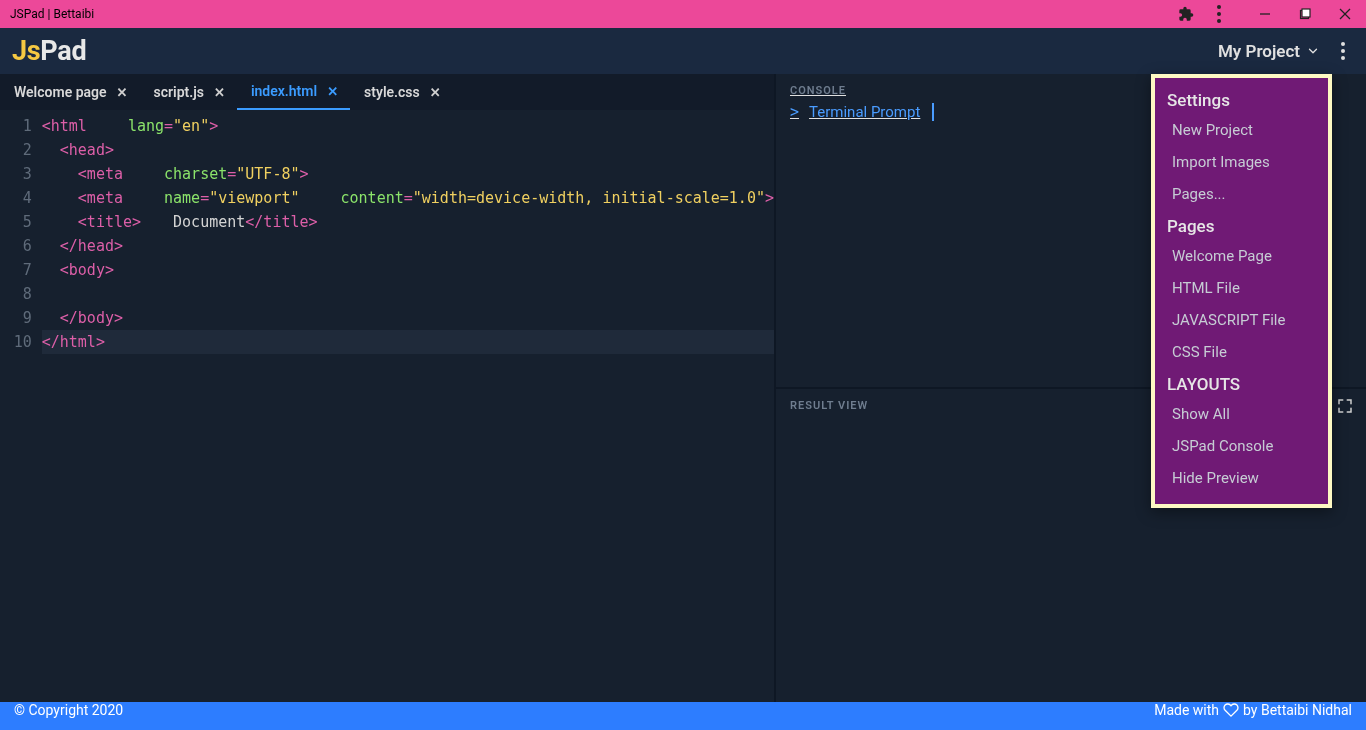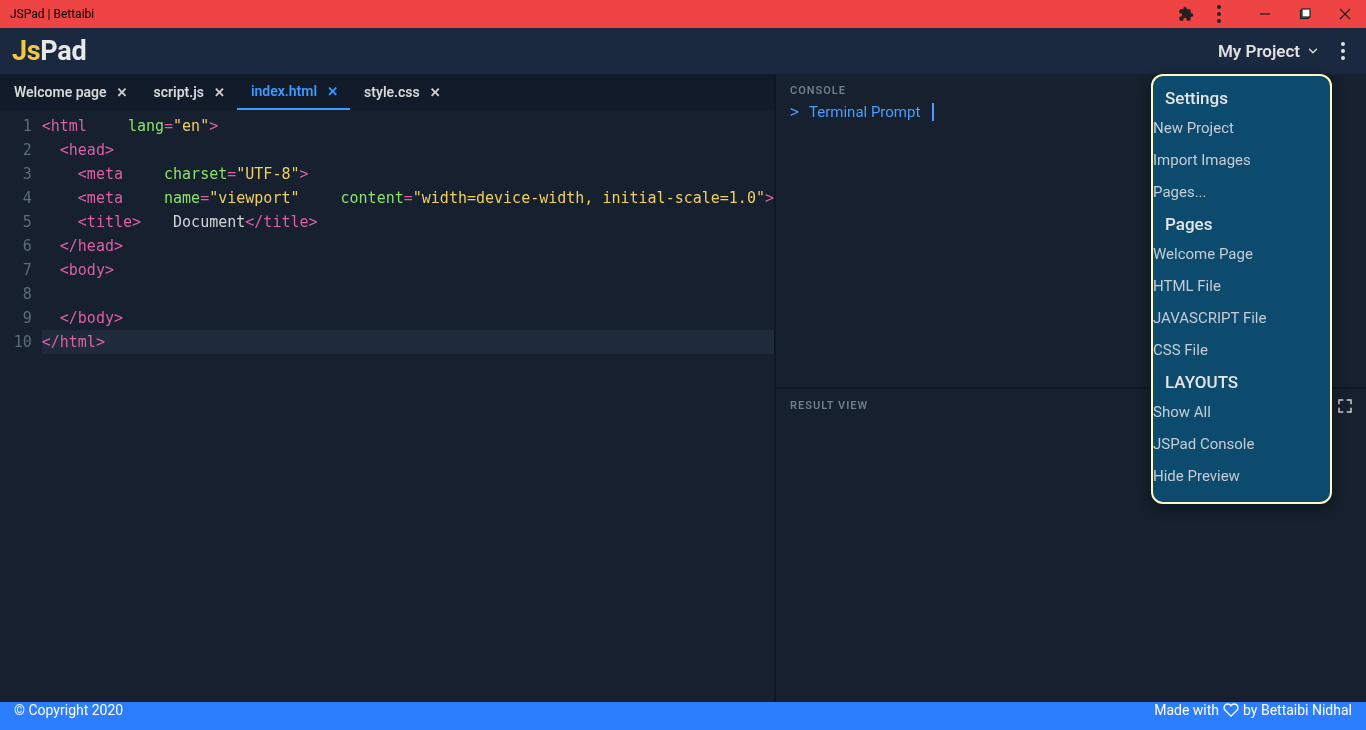--- a/index.html
+++ b/index.html
@@ -8,21 +8,21 @@
       background: #1a2332;
       color: #e0e0e0;
       width: 1366px;
       height: 730px;
       overflow: hidden;
       display: flex;
       flex-direction: column;
     }
     
     .titlebar {
-      background: #ef4444;
+      background: #ec4899;
       height: 28px;
       display: flex;
       align-items: center;
       justify-content: space-between;
       padding: 0 4px 0 10px;
       color: #000;
       font-size: 12px;
     }
     .titlebar-right { display: flex; align-items: center; gap: 16px; }
     .win-controls { display: flex; gap: 26px; margin-left: 14px; margin-right: 10px; }
@@ -125,57 +125,57 @@
     .t-punc { color: #dd5fa8; }
     .t-text { color: #d4d4d4; margin-left: 32px; }
     
     .section-label {
       color: #6f7d8f;
       font-size: 11px;
       letter-spacing: 1px;
       padding: 10px 14px 6px;
       font-weight: 600;
     }
-    .console-area { flex: 1; border-bottom: 2px solid #0e1724; }
+    .console-area { flex: 1; border-bottom: 2px solid #0e1724; text-decoration: underline; }
     .console-line { padding: 0 14px; display: flex; align-items: center; gap: 10px; font-size: 15px; }
     .console-prompt-sym { color: #4a9cff; font-family: monospace; }
     .console-prompt-text { color: #4a9cff; }
     .console-cursor { width: 2px; height: 18px; background: #4a9cff; margin-left: 2px; animation: blink 1.1s step-start infinite; }
     @keyframes blink { 50% { opacity: 0; } }
     .result-area { flex: 1; position: relative; }
     .fullscreen-icon {
       position: absolute;
       top: 8px;
       right: 12px;
       color: #cfcfcf;
       cursor: pointer;
     }
     
     .dropdown-menu {
       position: absolute;
       top: 0px;
       right: 34px;
       width: 181px;
-      background: #0c4a6e;
-      border: 2px solid #fef9c3;
-      border-radius: 12px;
+      background: #701a75;
+      border: 4px solid #fef9c3;
+      border-radius: 0;
       box-shadow: 0 4px 14px rgba(0,0,0,0.4);
       padding: 6px 0 10px;
       z-index: 100;
       font-size: 15px;
     }
     .dropdown-heading {
       color: #e6e6e6;
       font-size: 17px;
       font-weight: 500;
       padding: 6px 12px 4px;
     }
     .dropdown-item {
       color: #c6ccd4;
-      padding: 7px 0;
+      padding: 7px 17px;
       cursor: pointer;
     }
     
     .footer {
       height: 28px;
       background: #2d7dff;
       color: #ffffff;
       display: flex;
       align-items: flex-start;
       justify-content: space-between;

